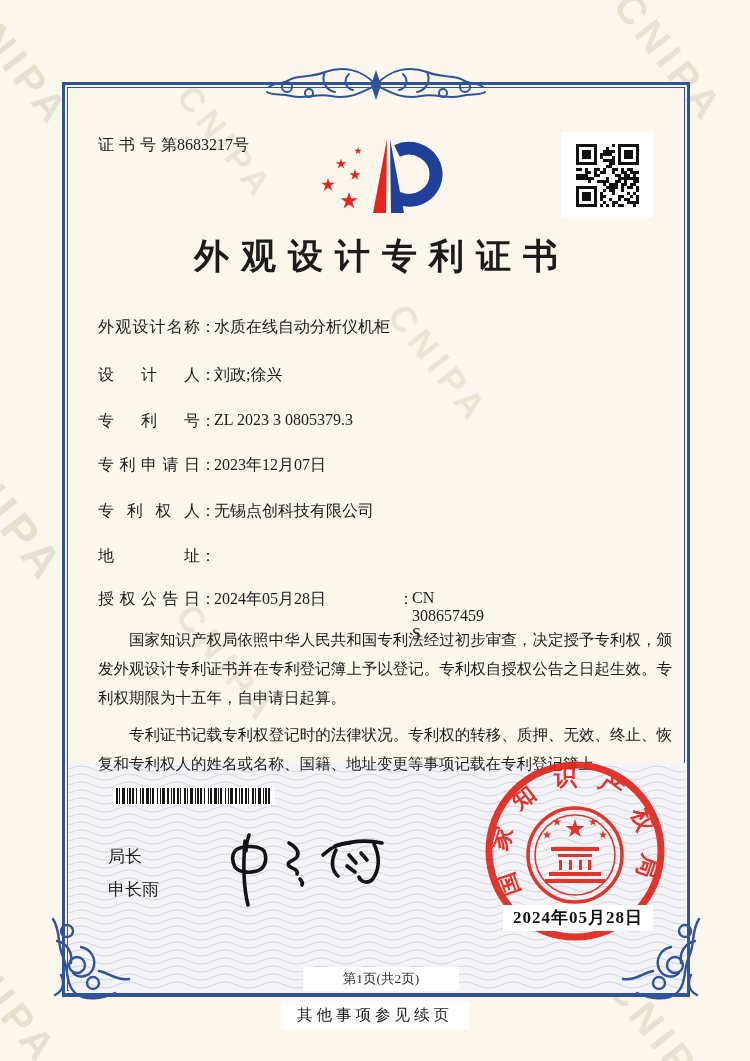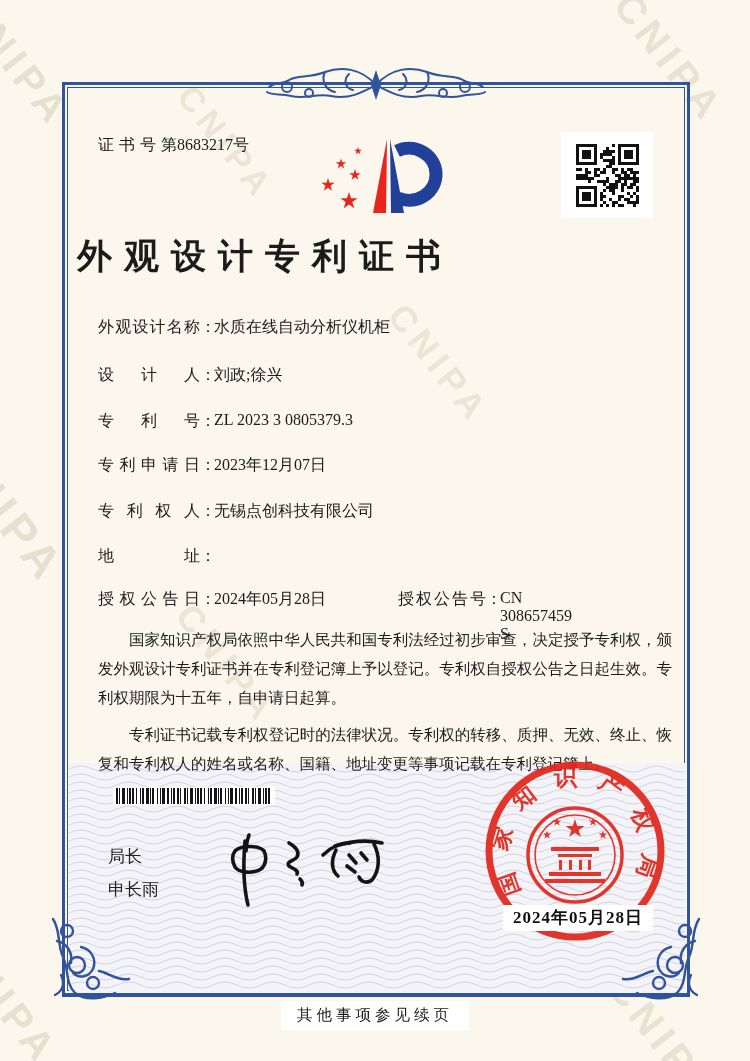--- a/index.html
+++ b/index.html
@@ -33,21 +33,21 @@
     position:absolute; left:4px; top:678px; width:616px; height:230px;
     background:#f4f4f8; z-index:0; overflow:hidden;
   }
   
   .certno{position:absolute; left:33px; top:50px; font-size:16px; z-index:4;}
   .certno .sp{letter-spacing:5px;}
   .logo{position:absolute; left:238px; top:50px; z-index:4;}
   .qrbox{position:absolute; left:496px; top:47px; width:92px; height:86px; background:#ffffff; z-index:4;
          display:flex; align-items:center; justify-content:center;}
   .title{
-    position:absolute; left:0; top:148px; width:100%; text-align:left;
+    position:absolute; left:0; top:148px; width:100%; text-align:center;
     font-size:35px; font-weight:600; letter-spacing:12px; text-indent:12px; z-index:4;
   }
   
   .row{position:absolute; left:33px; z-index:4; font-size:16px; display:flex; align-items:flex-start;justify-content:flex-end;}
   .flabel{display:inline-block; width:102px; text-align:justify; text-align-last:justify; flex:none;}
   .fcolon{flex:none; width:14px;}
   .fvalue{display:inline-block;}
   .row.addr .fvalue{width:428px; line-height:22px; text-align:justify;}
   .grant2{position:absolute; left:300px; top:0; display:flex;}
   .grant2 .flabel{width:88px;}
@@ -370,21 +370,20 @@
           <span class="flabel">地址</span>
           <span class="fcolon">：</span>
         </div>
       </div>
 
     <div class="row" style="top:504px">
       <span class="flabel">授权公告日</span>
         <span class="fcolon">：</span>
         <span class="fvalue">2024年05月28日</span>
       <span class="grant2">
-        <span class="flabel">授权公告号</span>
           <span class="fcolon">：</span>
           <span class="fvalue">CN 308657459 S</span>
       </span>
     </div>
 
     <div class="body-text">
       <p>国家知识产权局依照中华人民共和国专利法经过初步审查，决定授予专利权，颁发外观设计专利证书并在专利登记簿上予以登记。专利权自授权公告之日起生效。专利权期限为十五年，自申请日起算。</p>
       <p>专利证书记载专利权登记时的法律状况。专利权的转移、质押、无效、终止、恢复和专利权人的姓名或名称、国籍、地址变更等事项记载在专利登记簿上。</p>
     </div>
 
@@ -481,16 +480,17 @@
           <rect x="4" y="9" width="3" height="10"></rect>
           <rect x="13" y="9" width="3" height="10"></rect>
           <rect x="-26" y="21" width="52" height="4"></rect>
           <rect x="-30" y="28" width="60" height="4"></rect>
         </g>
       </g>
     </svg>
 
     <div class="seal-date">2024年05月28日</div>
 
+    <div class="pagenum">第1页(共2页)</div>
   </div>
 
   <div class="footnote">其他事项参见续页</div>
 </div>
 
 </body></html>

